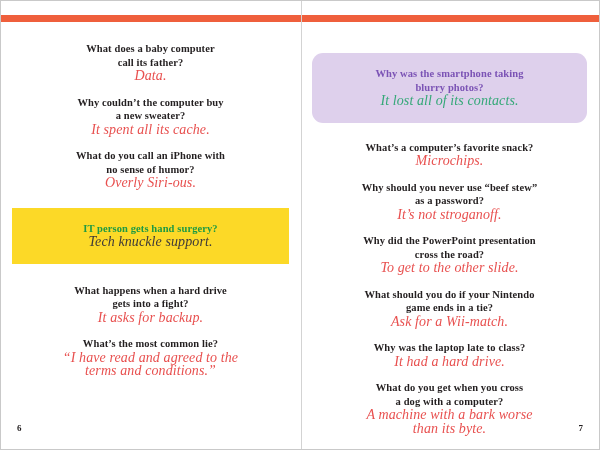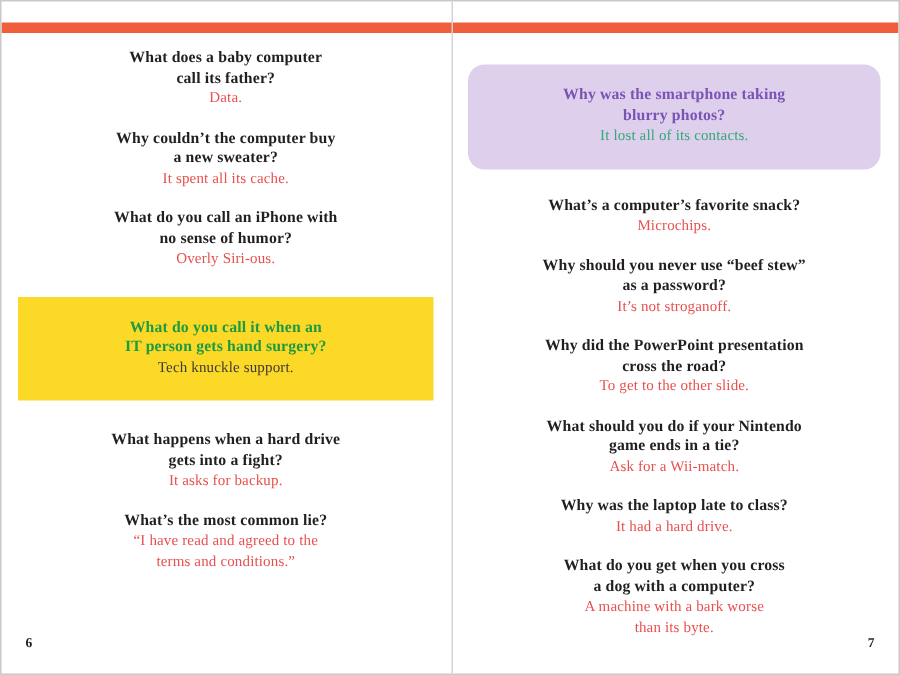--- a/index.html
+++ b/index.html
@@ -54,40 +54,41 @@
   }
 
   .page {
     position: relative;
     width: 300px;
     box-sizing: border-box;
     padding: 0 16px;
   }
 
   .page-body {
-    padding-top: 10px;
+    padding-top: 20px;
   }
 
   
   .joke {
     text-align: center;
     margin: 0 0 13px 0;
   }
   .joke:last-of-type { margin-bottom: 0; }
 
   .q {
     font-weight: bold;
     font-size: 10.5px;
     line-height: 13.5px;
     color: #231f20;
     letter-spacing: 0.1px;
   }
 
   .a {
-    font-size: 10px;
+    font-style: italic;
+    font-size: 14px;
     line-height: 13.5px;
     color: #e8504f;
     letter-spacing: 0.1px;
   }
 
   
   .callout {
     text-align: center;
     box-sizing: border-box;
     padding: 14px 10px 15px 10px;
@@ -140,21 +141,20 @@
             <div class="q">Why couldn’t the computer buy</div>
             <div class="q">a new sweater?</div>
             <div class="a">It spent all its cache.</div>
           </div>
           <div class="joke">
             <div class="q">What do you call an iPhone with</div>
             <div class="q">no sense of humor?</div>
             <div class="a">Overly Siri-ous.</div>
           </div>
           <div class="callout yellow">
-            <div class="q">What do you call it when an</div>
             <div class="q">IT person gets hand surgery?</div>
             <div class="a">Tech knuckle support.</div>
           </div>
           <div class="joke">
             <div class="q">What happens when a hard drive</div>
             <div class="q">gets into a fight?</div>
             <div class="a">It asks for backup.</div>
           </div>
           <div class="joke">
             <div class="q">What’s the most common lie?</div>

